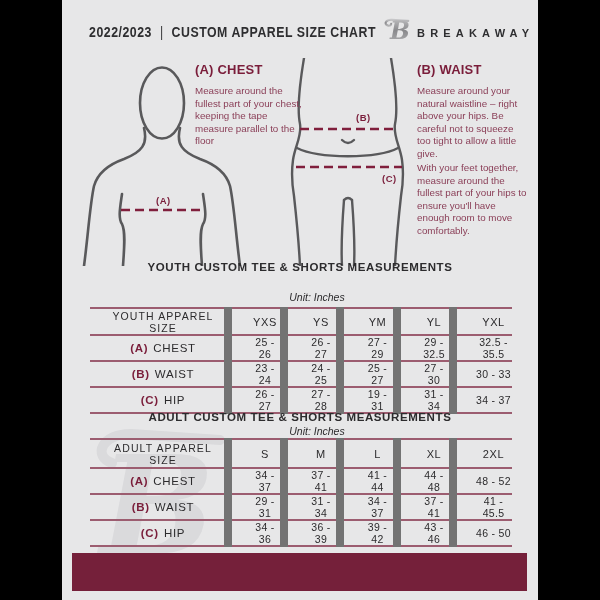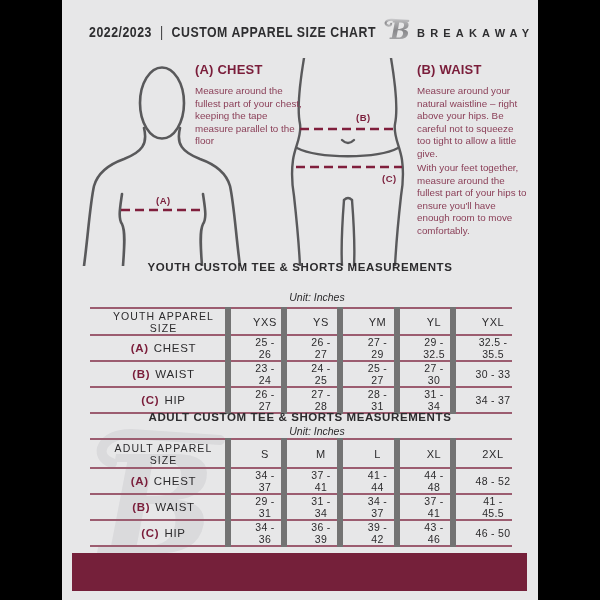--- a/index.html
+++ b/index.html
@@ -26,21 +26,21 @@
 
   
   .sec-title{position:absolute;left:0;width:476px;text-align:center;font-weight:bold;font-size:11.5px;
              letter-spacing:.6px;color:#2c2b2d;}
   .unit{position:absolute;left:17px;width:476px;text-align:center;font-style:italic;font-size:10.5px;color:#2c2b2d;}
 
   
   table.tbl{position:absolute;left:28px;width:422px;border-collapse:collapse;table-layout:fixed;}
   .tbl th,.tbl td{padding:0;text-align:center;border-bottom:2px solid #9c5d70;color:#2c2b2d;}
   .tbl thead th{border-top:2px solid #9c5d70;}
-  .tbl th + th,.tbl td + td{border-left:6px solid #737373;padding-left:18px;}
+  .tbl th + th,.tbl td + td{border-left:8px solid #737373;padding-left:18px;}
   .tbl .lab{text-align:center;padding-left:12px;}
   .tbl thead th{height:25px;font-weight:normal;}
   .tbl.adult thead th{height:27px;}
   .tbl tbody td{height:22px;}
   .hcell{font-size:10.5px;letter-spacing:1.1px;}
   .size-col{font-weight:bold;font-size:11px;letter-spacing:.6px;}
   .rlabel{font-size:11.5px;letter-spacing:.7px;}
   .rlabel .k{color:#7a1d3a;font-weight:bold;margin-right:5px;}
   td.val{font-size:10.5px;letter-spacing:.3px;}
 
@@ -153,21 +153,21 @@
           <td class="val">23 - 24</td>
           <td class="val">24 - 25</td>
           <td class="val">25 - 27</td>
           <td class="val">27 - 30</td>
           <td class="val">30 - 33</td>
         </tr>
         <tr>
           <td class="rlabel lab"><span class="k">(C)</span><span>HIP</span></td>
           <td class="val">26 - 27</td>
           <td class="val">27 - 28</td>
-          <td class="val">28 - 31</td>
+          <td class="val">19 - 31</td>
           <td class="val">31 - 34</td>
           <td class="val">34 - 37</td>
         </tr>
       </tbody>
     </table>
 
     <div class="sec-title" style="top:411px;">ADULT CUSTOM TEE &amp; SHORTS MEASUREMENTS</div>
     <div class="unit" style="top:425px;">Unit: Inches</div>
     <table class="tbl adult" style="top:438px;">
       <colgroup>

